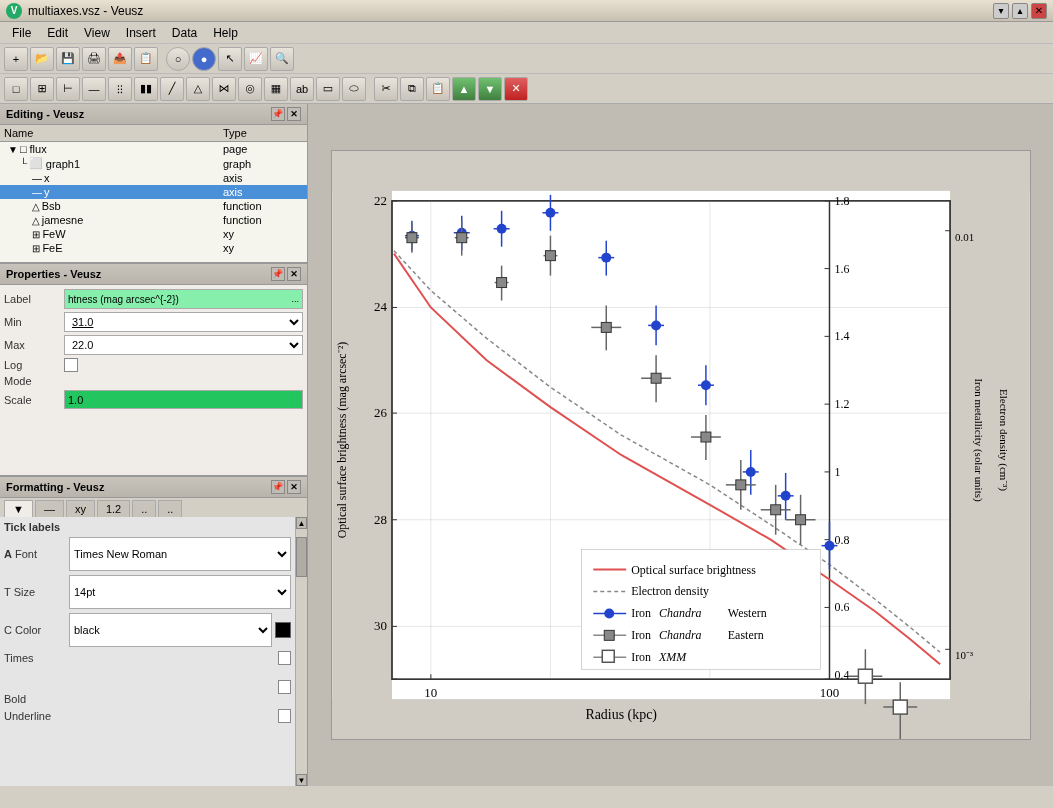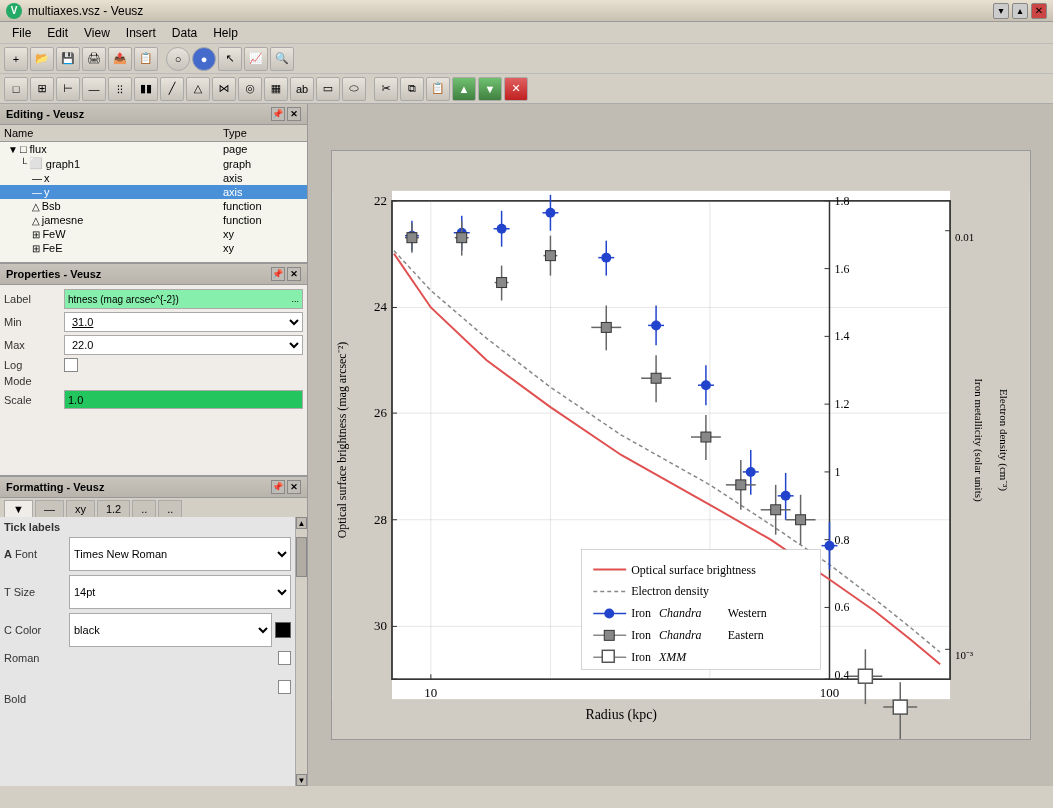--- a/index.html
+++ b/index.html
@@ -504,32 +504,38 @@
             <select class="fmt-select">
               <option>black</option>
               <option>red</option>
               <option>blue</option>
             </select>
             <div class="color-swatch"></div>
           </div>
 
           <div class="fmt-row">
             <div class="fmt-label" style="width:100%;">
-              <span>Roman</span>
+              <span>Times</span>
             </div>
             <div class="checkbox-field"></div>
           </div>
 
           <div class="fmt-row">
             <div class="fmt-label" style="width:100%;margin-top:24px;">
               <span>Bold</span>
             </div>
             <div class="checkbox-field"></div>
           </div>
 
+          <div class="fmt-row">
+            <div class="fmt-label" style="width:100%;">
+              <span>Underline</span>
+            </div>
+            <div class="checkbox-field"></div>
+          </div>
         </div>
         <div class="v-scrollbar">
           <div class="v-scrollbar-arrow">▲</div>
           <div class="v-scrollbar-thumb"></div>
           <div class="v-scrollbar-arrow" style="position:absolute;bottom:0;width:100%;">▼</div>
         </div>
       </div>
     </div>
   </div>
 

